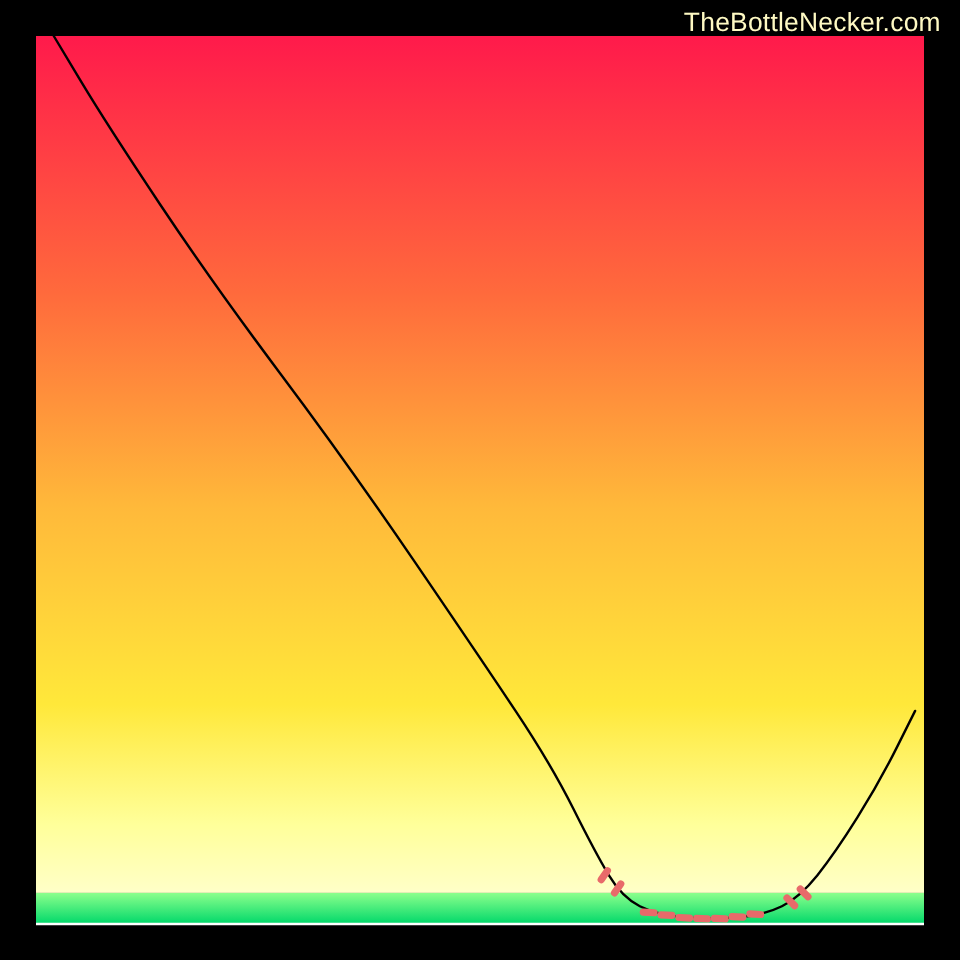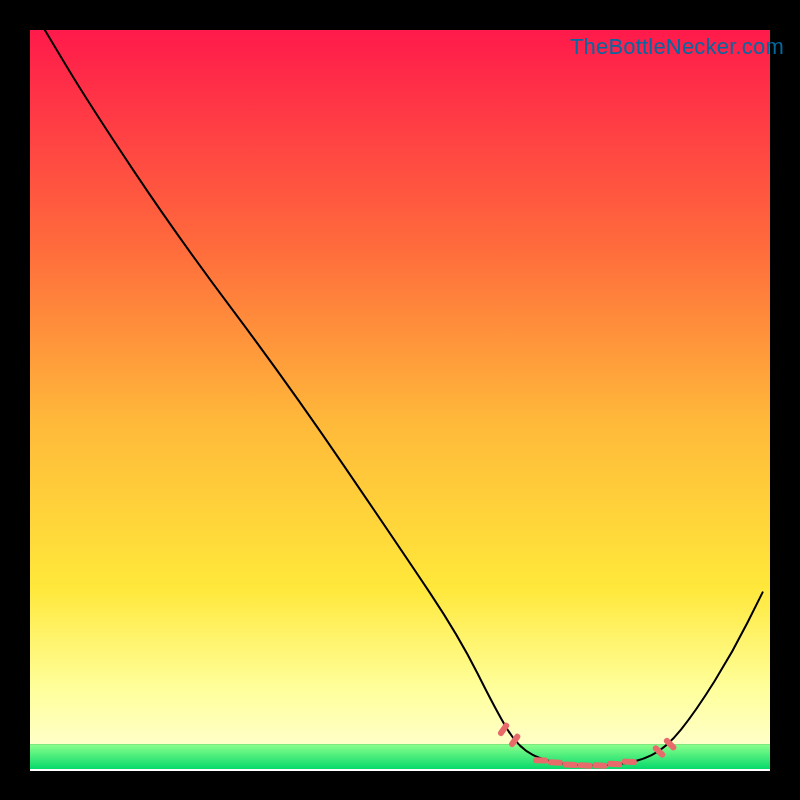--- a/index.html
+++ b/index.html
@@ -15,26 +15,25 @@
     position: absolute;
     top: 0;
     left: 0;
     width: 800px;
     height: 800px;
   }
   .attribution {
     position: absolute;
     top: 6px;
     right: 16px;
-    color: #0369a1;
+    color: #fef9c3;
     font-size: 22px;
     font-weight: 500;
     letter-spacing: 0.2px;
     z-index: 10;
-    margin-top: 28px;
   }
   svg {
     display: block;
   }
 </style>
 </head>
 <body>
 
 <div class="chart-container">
   <div class="attribution">TheBottleNecker.com</div>

